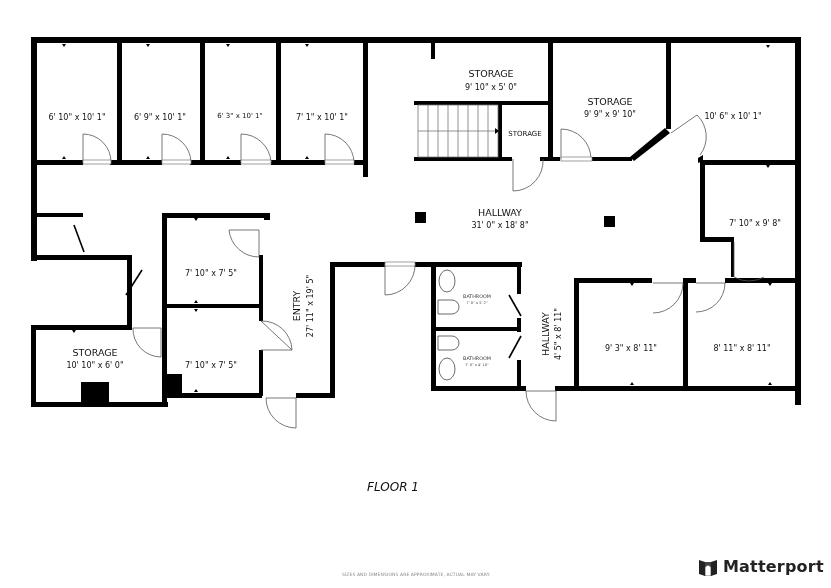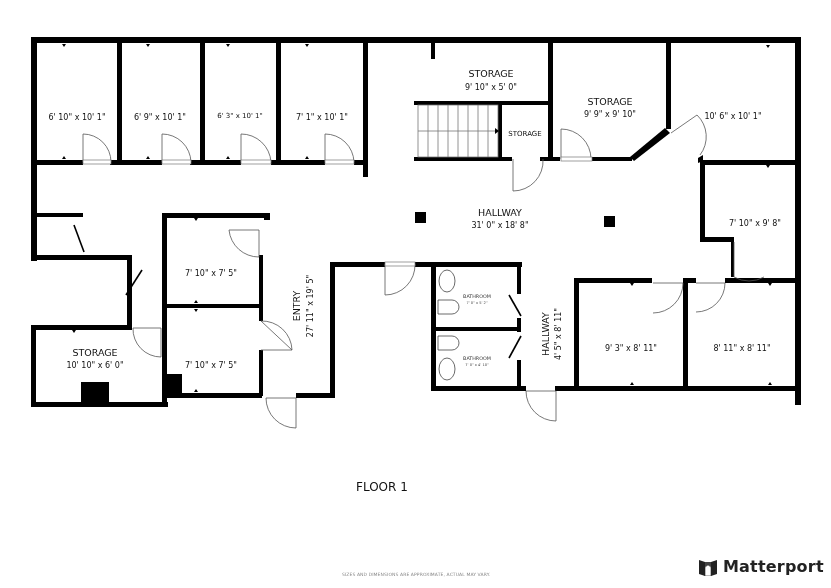--- a/index.html
+++ b/index.html
@@ -9,21 +9,21 @@
   .door { fill: none; stroke: #555; stroke-width: 0.8; }
   .doorframe { fill: #fff; stroke: #777; stroke-width: 0.7; }
   .stair { fill: none; stroke: #777; stroke-width: 0.8; }
   .lbl { font-family: "DejaVu Sans", sans-serif; fill: #111; text-anchor: middle; }
   .l9 { font-size: 9.5px; }
   .l8 { font-size: 8px; }
   .l7 { font-size: 7px; }
   .l4 { font-size: 4.8px; fill: #333; }
   .l3 { font-size: 3.6px; fill: #444; }
   .tick { fill: #000; }
-  .floor-title { position: absolute; left: 356px; top: 480px; width: 90px; font-size: 12px; color: #111; }
+  .floor-title { position: absolute; left: 348px; top: 480px; width: 90px; text-align: center; font-size: 12px; color: #111; font-style: italic; }
   .disclaimer { position: absolute; left: 300px; top: 572px; width: 232px; text-align: center; font-size: 4.5px; color: #888; letter-spacing: 0.1px; }
   .brand { position: absolute; left: 699px; top: 557px; display: flex; align-items: center; gap: 6px; }
   .brand-logo { width: 18px; height: 18px; }
   .brand-name { font-size: 16px; font-weight: bold; color: #222; letter-spacing: 0.2px; }
 </style>
 </head>
 <body>
 
 <svg id="plan" viewBox="0 0 831 588" xmlns="http://www.w3.org/2000/svg">
 

